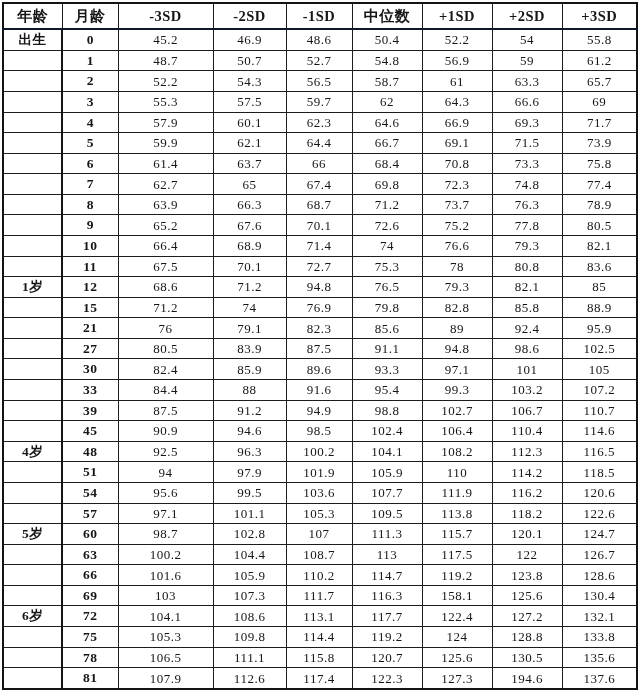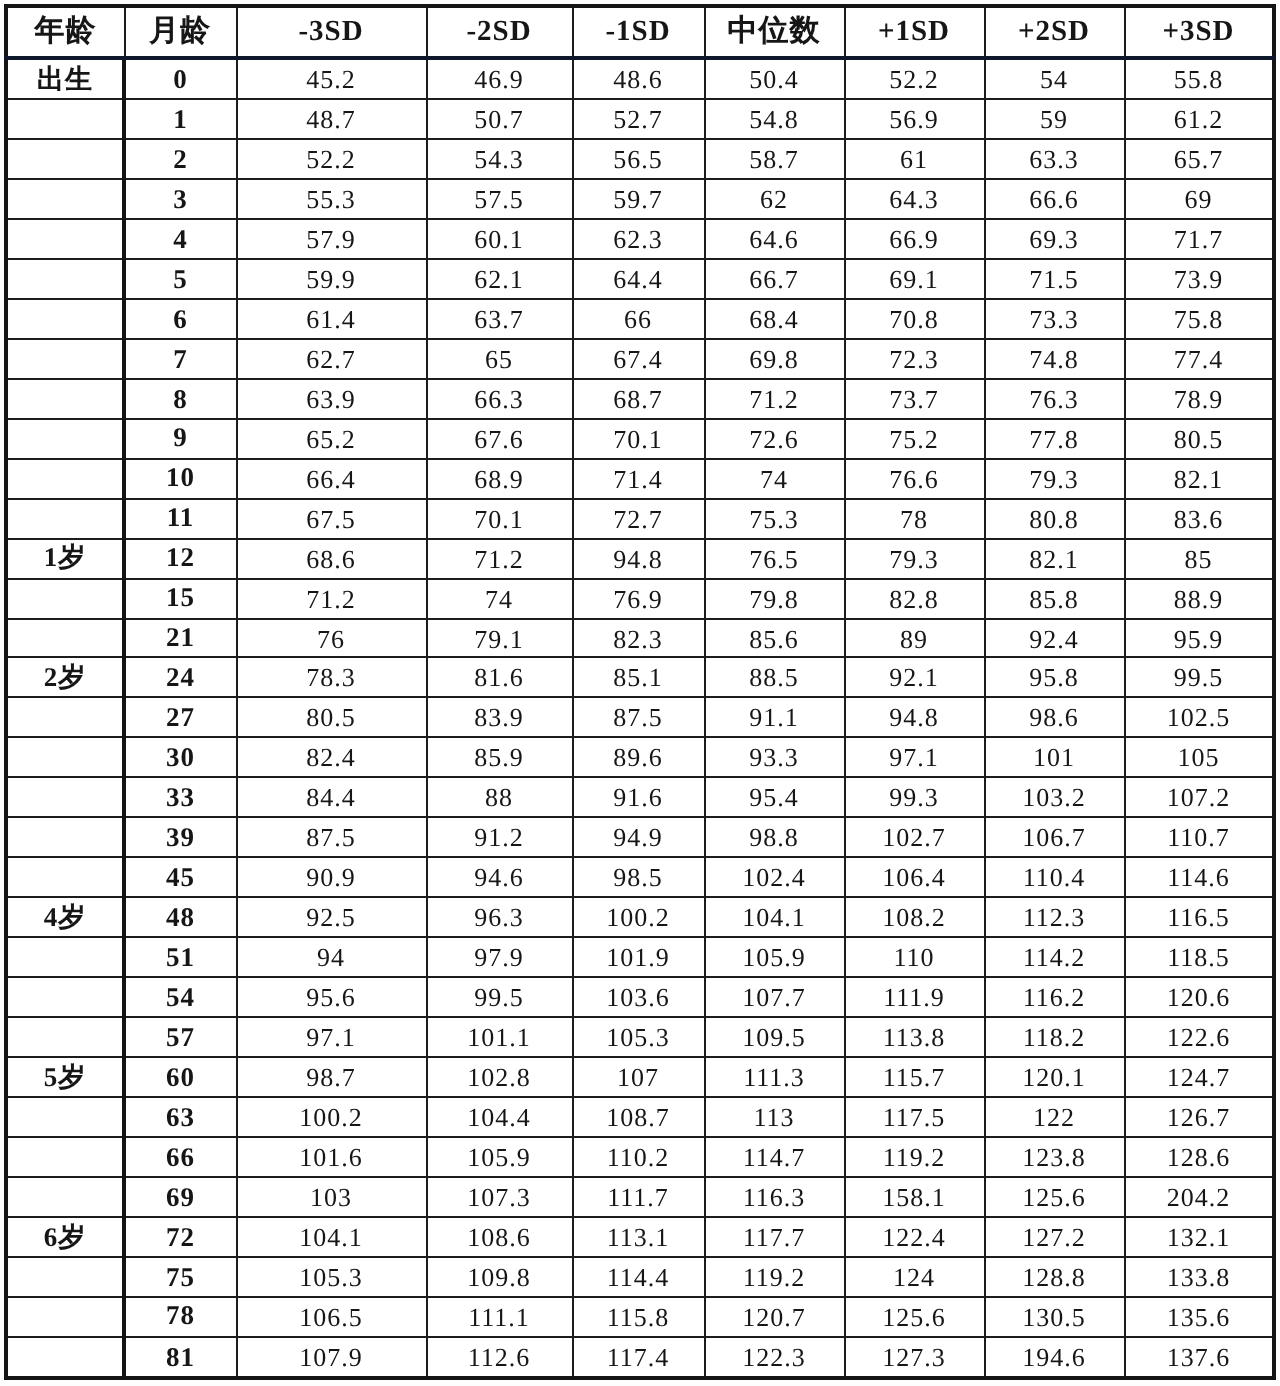--- a/index.html
+++ b/index.html
@@ -248,31 +248,20 @@
           <td class="month-cell">21</td>
           <td>76</td>
           <td>79.1</td>
           <td>82.3</td>
           <td>85.6</td>
           <td>89</td>
           <td>92.4</td>
           <td>95.9</td>
         </tr>
         <tr>
-          <td class="age-cell">2岁</td>
-          <td class="month-cell">24</td>
-          <td>78.3</td>
-          <td>81.6</td>
-          <td>85.1</td>
-          <td>88.5</td>
-          <td>92.1</td>
-          <td>95.8</td>
-          <td>99.5</td>
-        </tr>
-        <tr>
           <td class="age-cell"></td>
           <td class="month-cell">27</td>
           <td>80.5</td>
           <td>83.9</td>
           <td>87.5</td>
           <td>91.1</td>
           <td>94.8</td>
           <td>98.6</td>
           <td>102.5</td>
         </tr>
@@ -399,21 +388,21 @@
         </tr>
         <tr>
           <td class="age-cell"></td>
           <td class="month-cell">69</td>
           <td>103</td>
           <td>107.3</td>
           <td>111.7</td>
           <td>116.3</td>
           <td>158.1</td>
           <td>125.6</td>
-          <td>204.2</td>
+          <td>130.4</td>
         </tr>
         <tr>
           <td class="age-cell">6岁</td>
           <td class="month-cell">72</td>
           <td>104.1</td>
           <td>108.6</td>
           <td>113.1</td>
           <td>117.7</td>
           <td>122.4</td>
           <td>127.2</td>

